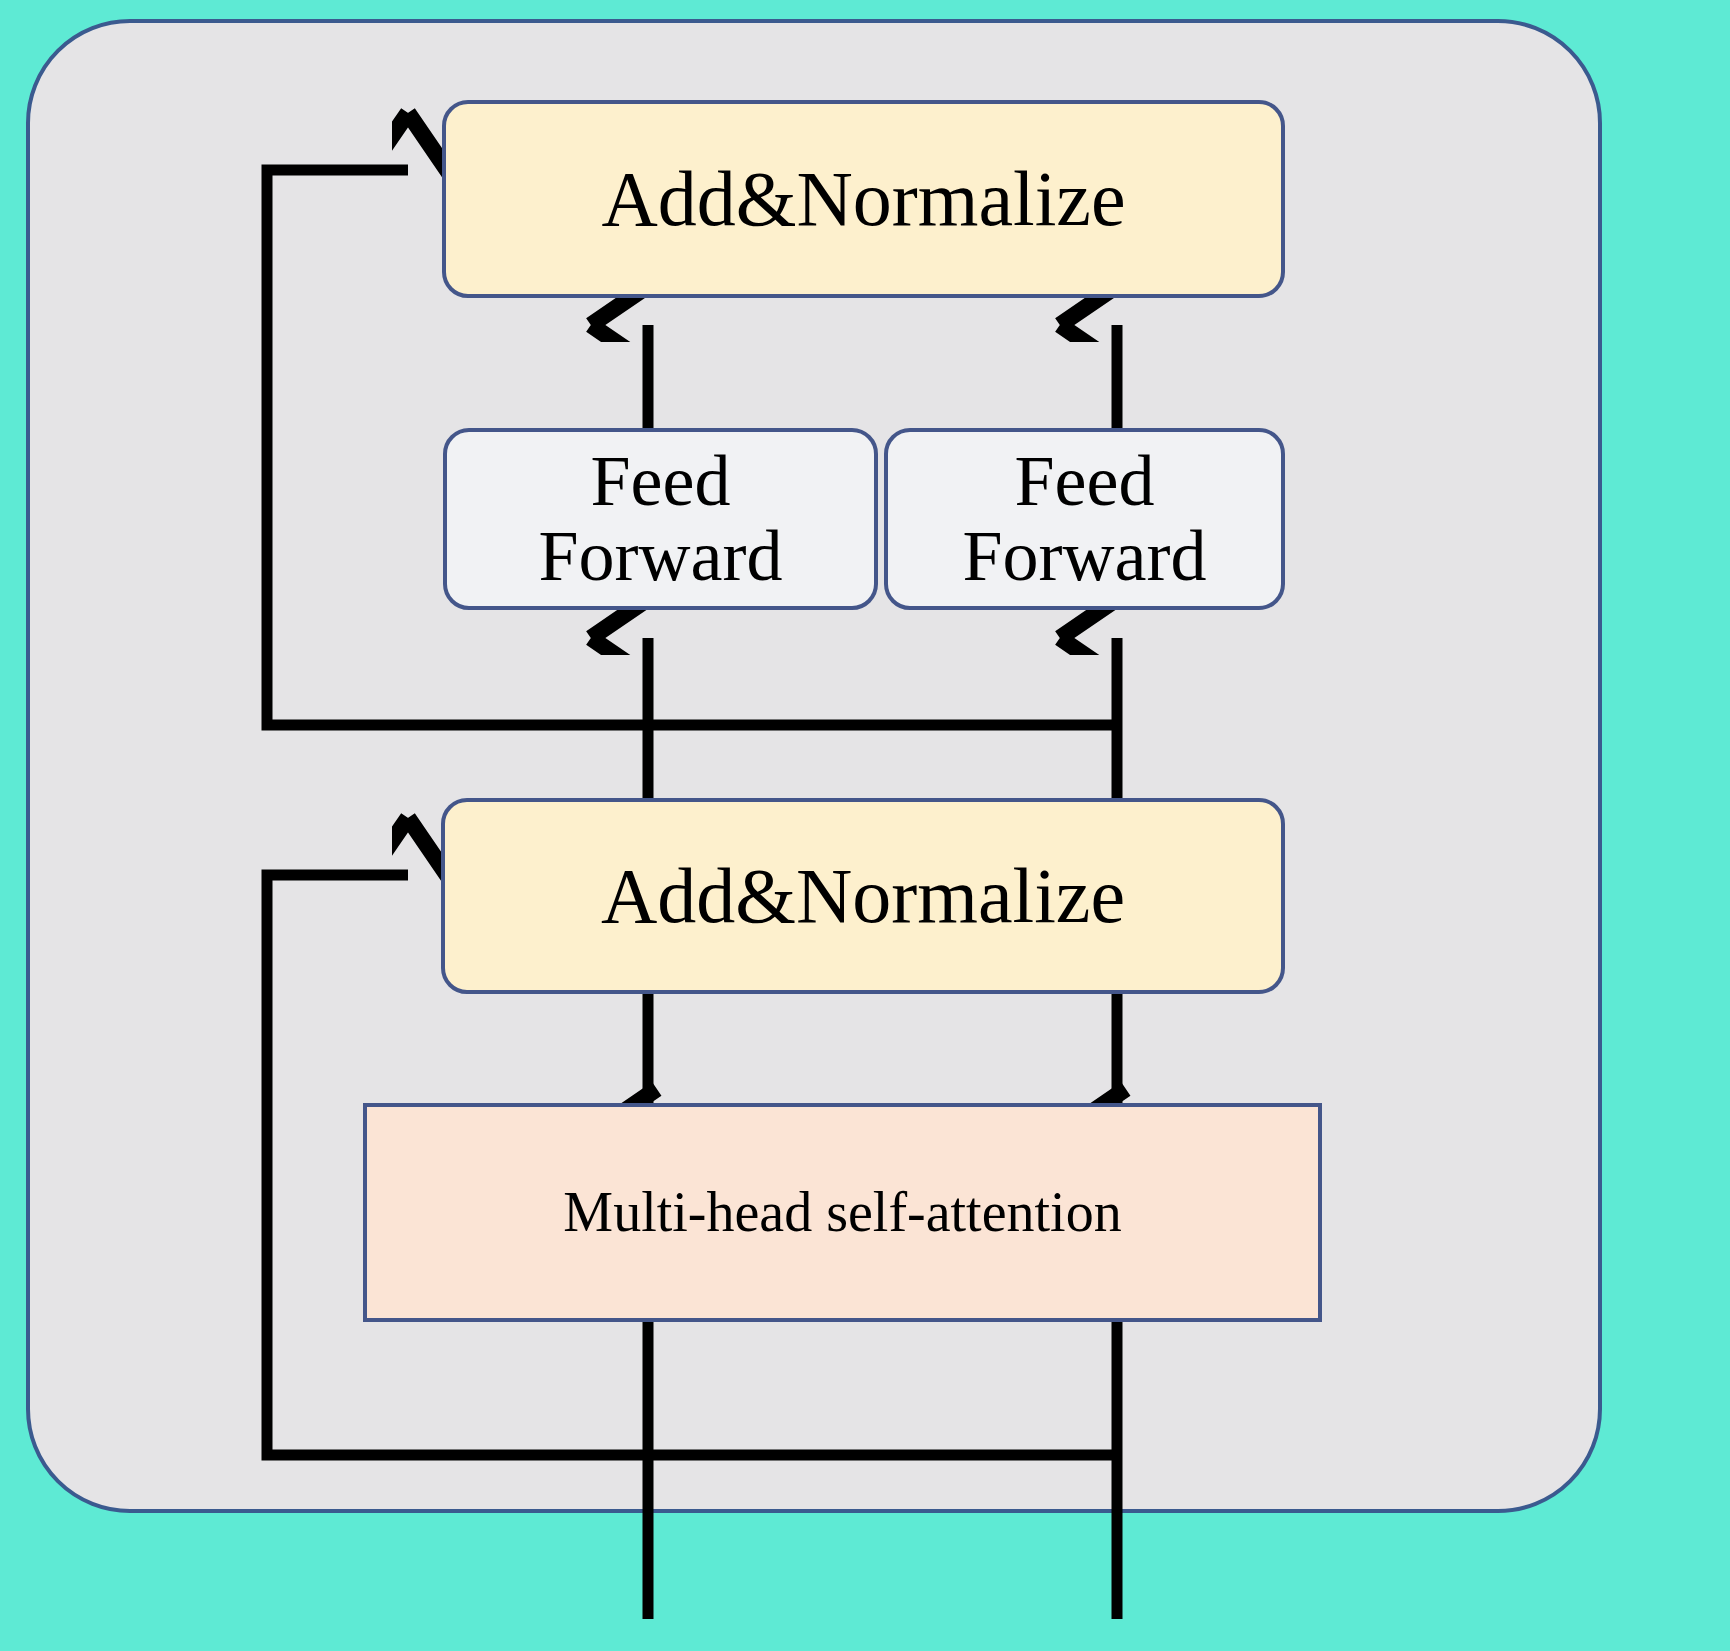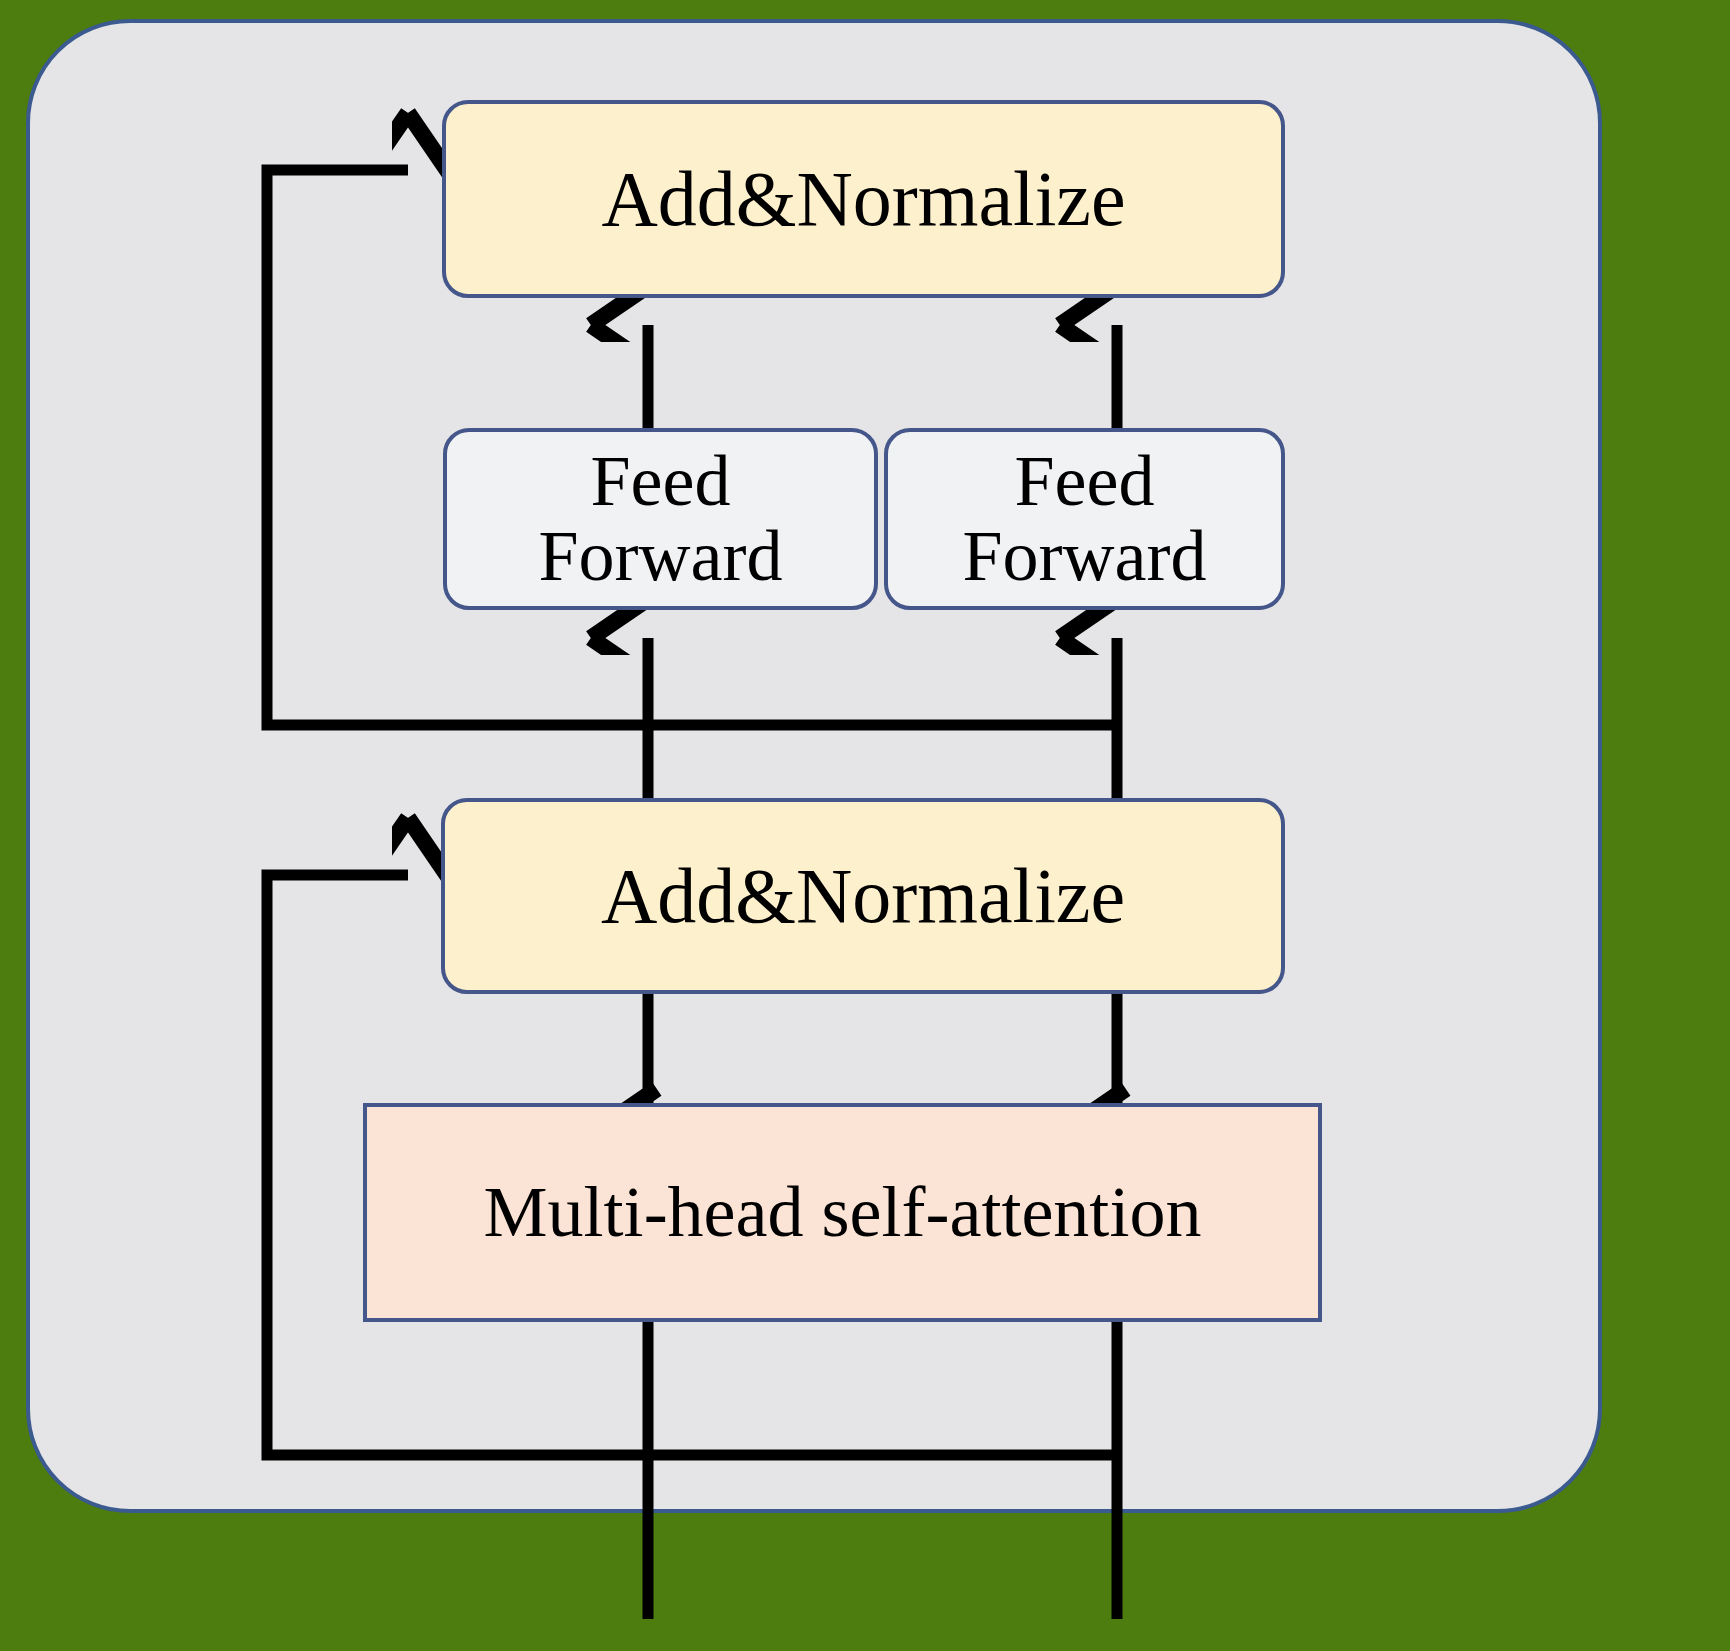--- a/index.html
+++ b/index.html
@@ -11,21 +11,21 @@
   body {
     width: 1730px;
     height: 1651px;
     font-family: "Liberation Serif", "DejaVu Serif", serif;
     overflow: hidden;
   }
   #diagram-root {
     position: relative;
     width: 1730px;
     height: 1651px;
-    background: #4d7c0f;
+    background: #5eead4;
   }
   #diagram-svg {
     position: absolute;
     left: 0;
     top: 0;
     width: 1730px;
     height: 1651px;
   }
   .node-label {
     position: absolute;
@@ -50,21 +50,21 @@
   .lbl-ff-left {
     left: 445px; top: 430px; width: 431px; height: 178px;
     font-size: 72px;
   }
   .lbl-ff-right {
     left: 886px; top: 430px; width: 397px; height: 178px;
     font-size: 72px;
   }
   .lbl-mha {
     left: 365px; top: 1105px; width: 955px; height: 215px;
-    font-size: 72px;
+    font-size: 56px;
   }
 </style>
 </head>
 <body>
 
 <div id="diagram-root">
 
   <svg id="diagram-svg" viewBox="0 0 1730 1651" xmlns="http://www.w3.org/2000/svg">
     <defs>
       <marker id="arrowhead-up" markerWidth="16" markerHeight="16" refX="1.5" refY="5.6" orient="auto" markerUnits="strokeWidth">

